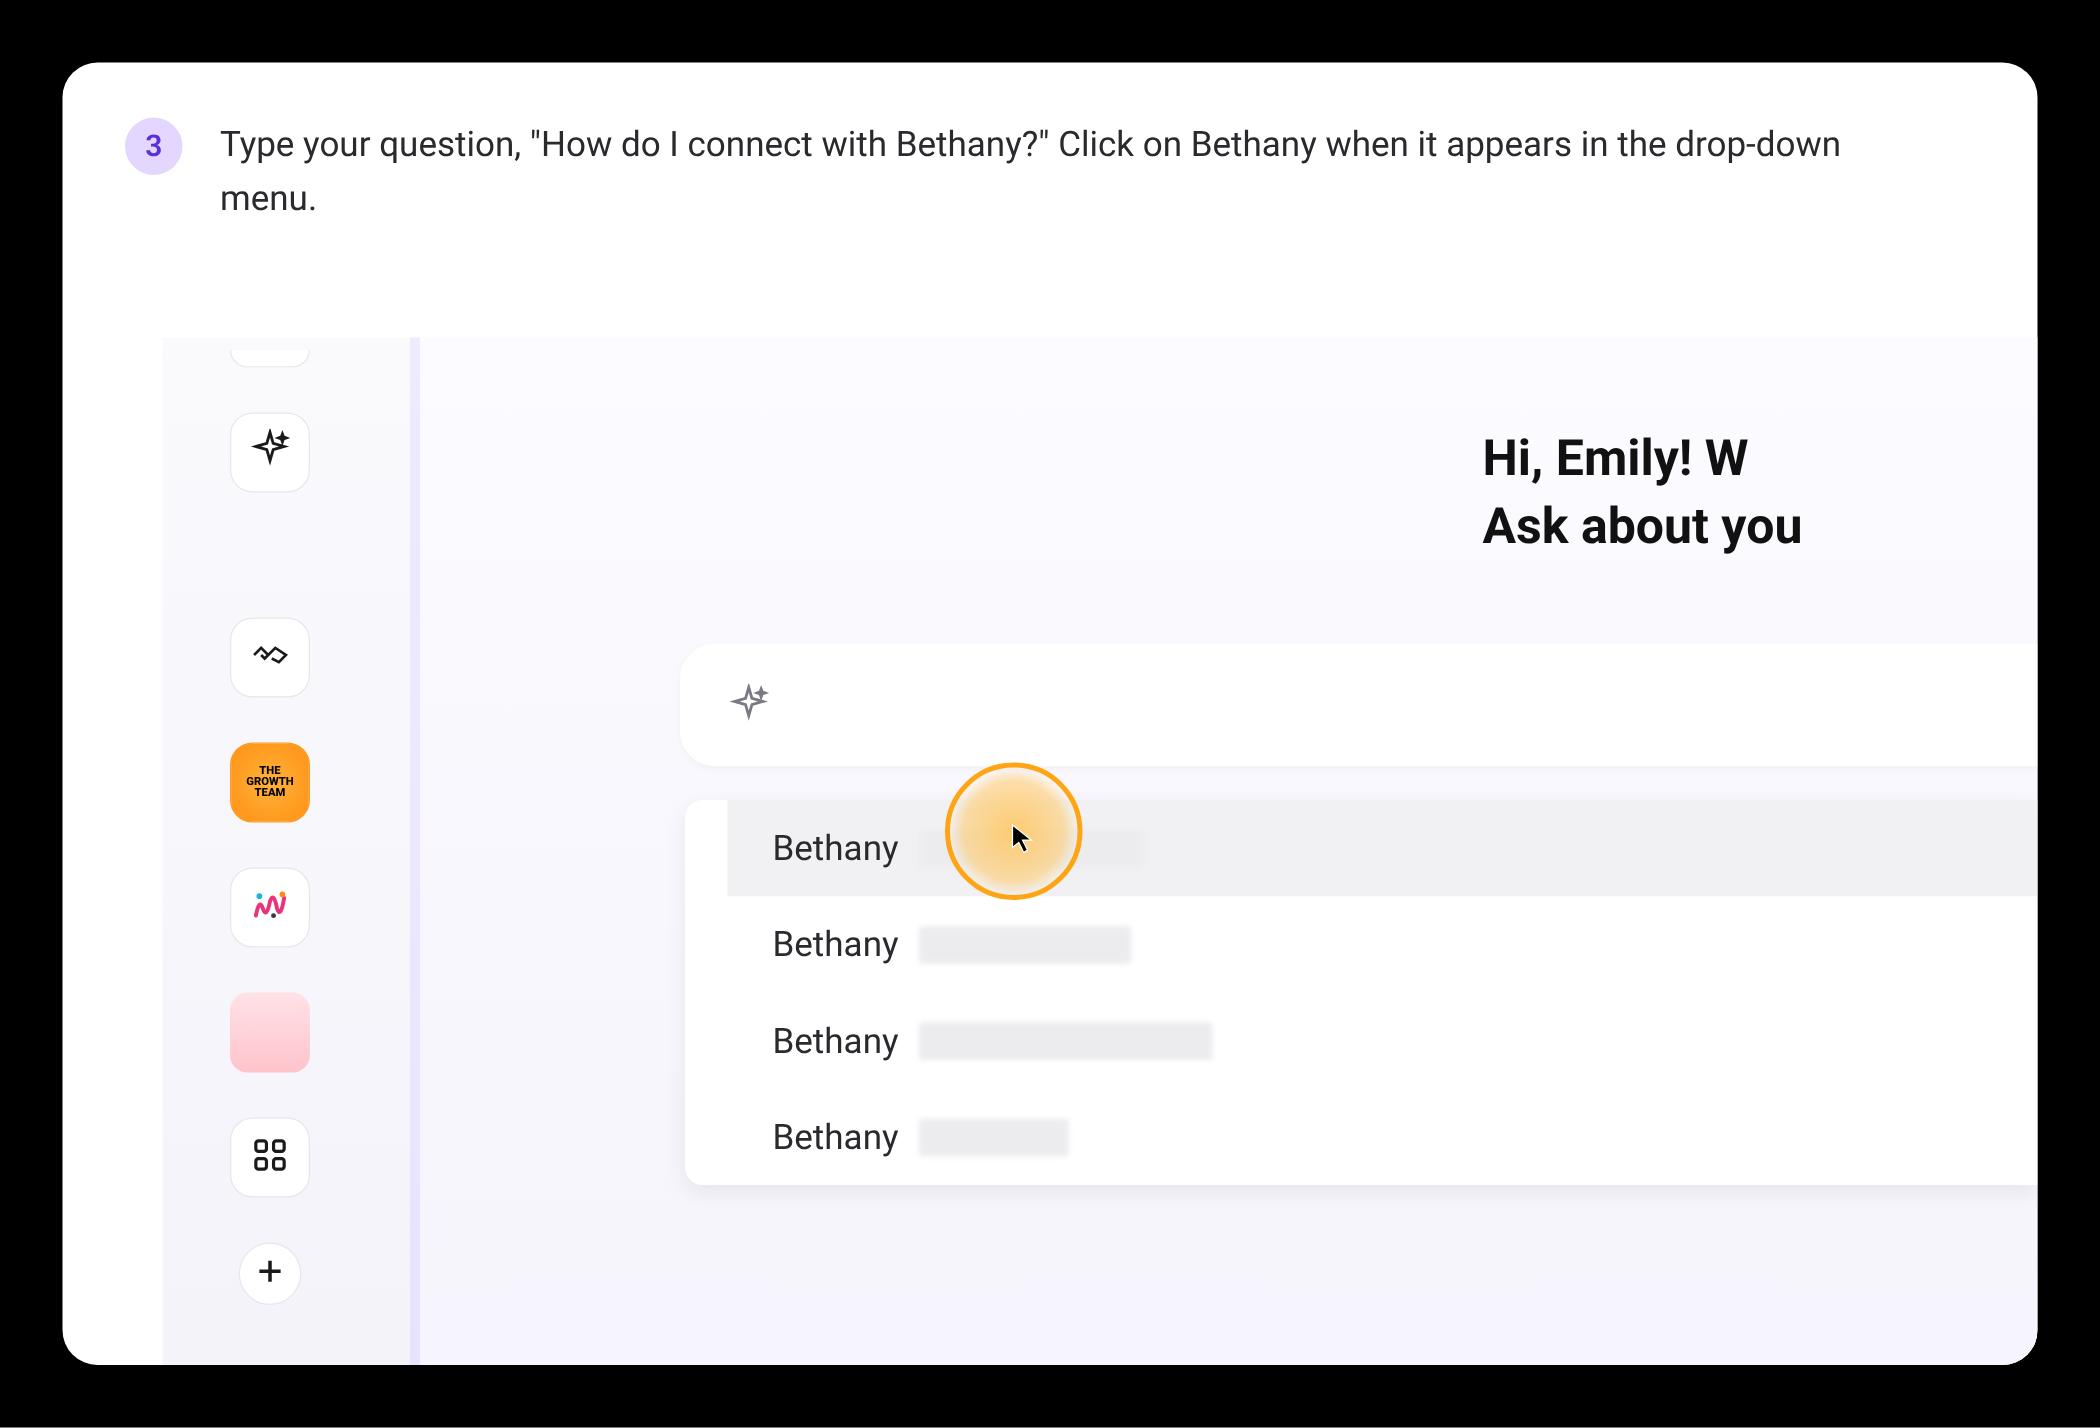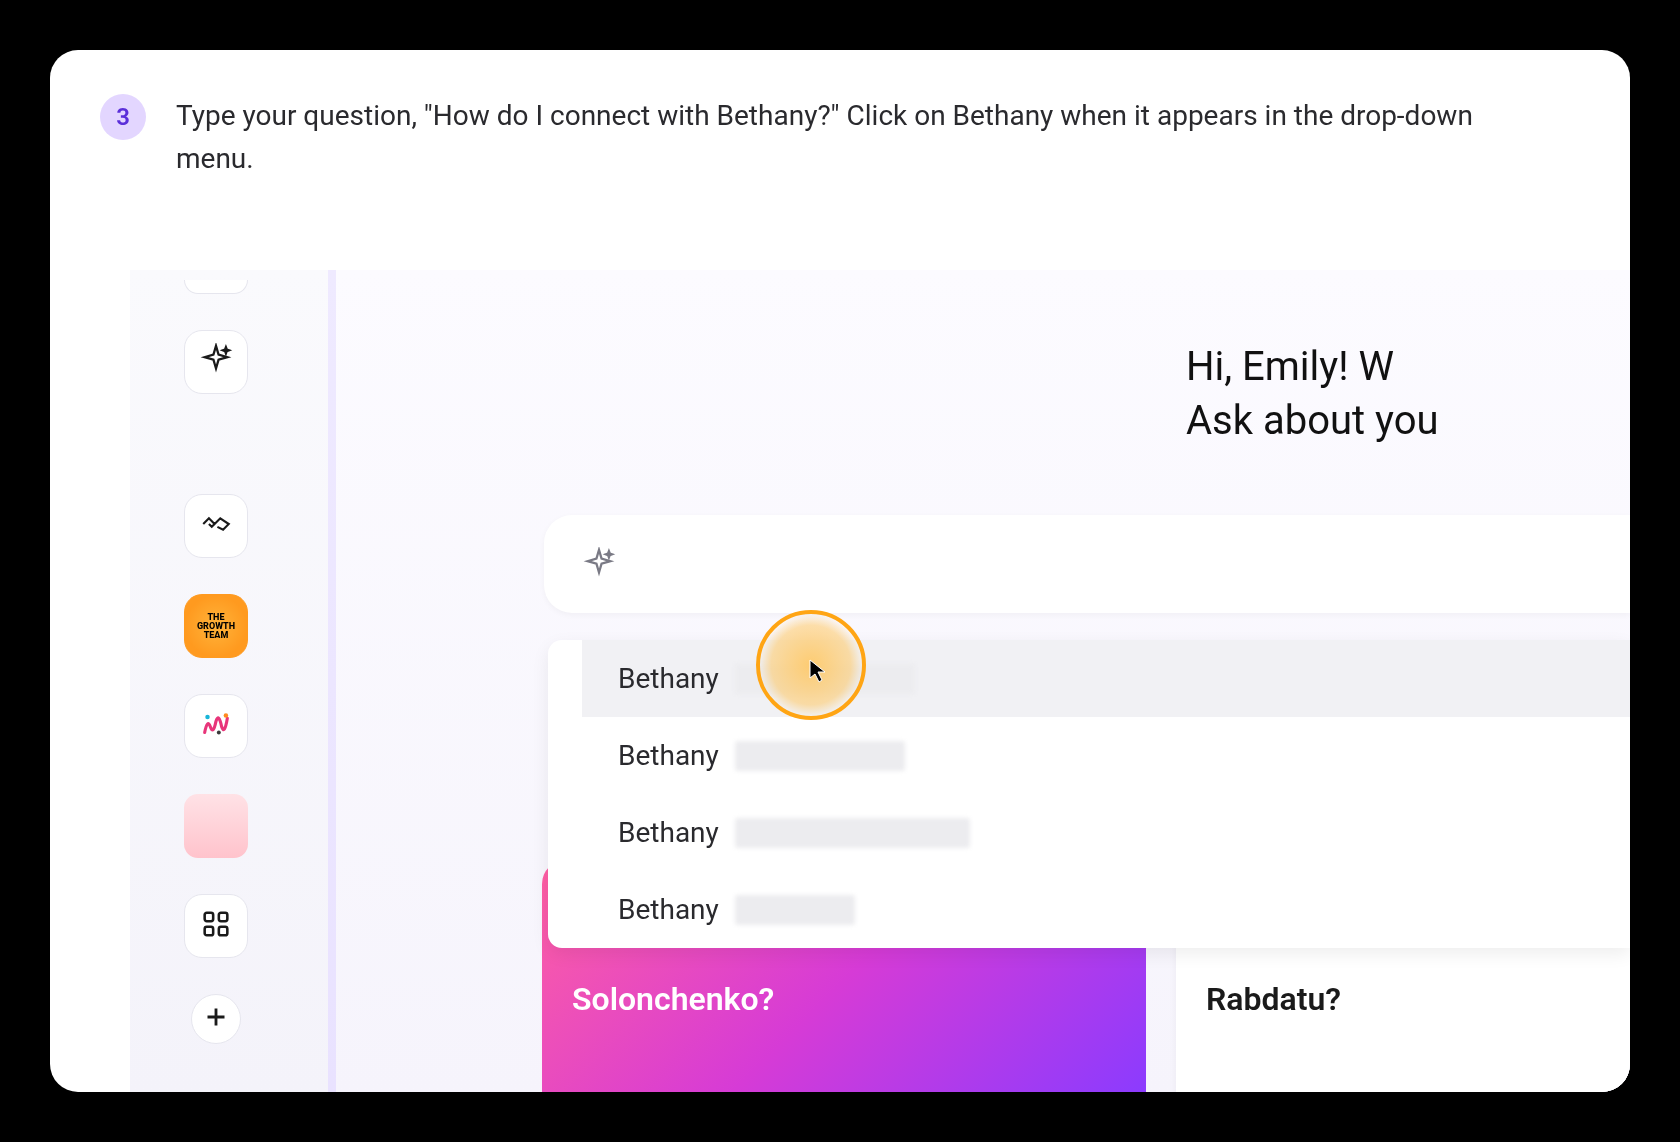--- a/index.html
+++ b/index.html
@@ -103,21 +103,21 @@
     top: 0;
     right: 0;
     bottom: 0;
     background: linear-gradient(180deg, #fcfbff 0%, #f6f4fc 100%);
   }
   .greet {
     position: absolute;
     left: 850px;
     top: 70px;
     font-size: 40px;
-    font-weight: 400;
+    font-weight: 700;
     line-height: 1.35;
     text-align: left;
     color: #111;
     white-space: pre;
   }
   .search-box {
     position: absolute;
     left: 208px;
     top: 245px;
     right: 0;
@@ -296,26 +296,20 @@
 
       <div class="search-box">
         <span class="sparkle">
           <svg viewBox="0 0 24 24" fill="none" stroke="#7a7a85" stroke-width="1.6">
             <path d="M12 2 L13.8 8.2 L20 10 L13.8 11.8 L12 18 L10.2 11.8 L4 10 L10.2 8.2 Z"></path>
             <path d="M19 3 L19.6 4.6 L21.2 5.2 L19.6 5.8 L19 7.4 L18.4 5.8 L16.8 5.2 L18.4 4.6 Z" fill="#7a7a85"></path>
           </svg>
         </span>
       </div>
 
-      <div class="suggestion-card-left">
-        <span>Solonchenko?</span>
-      </div>
-      <div class="suggestion-card-right">
-        <span>Rabdatu?</span>
-      </div>
 
       <div class="dropdown">
         <div class="dd-item hover">
           <span>Bethany</span>
           <span class="blur-chip" style="width:180px"></span>
         </div>
         <div class="dd-item">
           <span>Bethany</span>
           <span class="blur-chip" style="width:170px"></span>
         </div>

